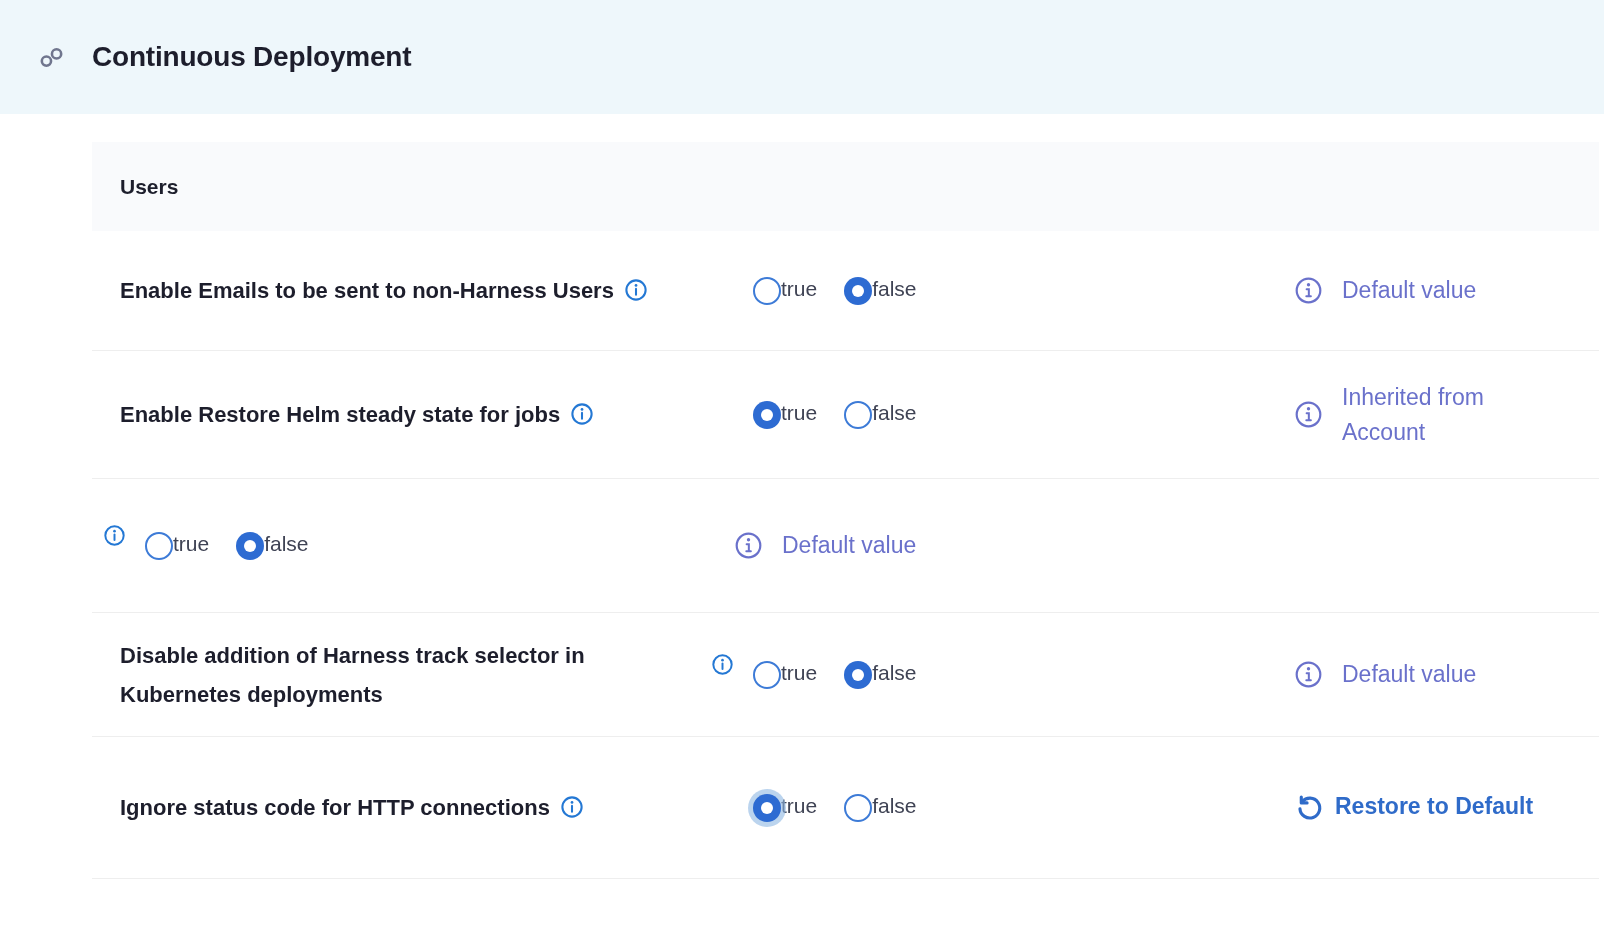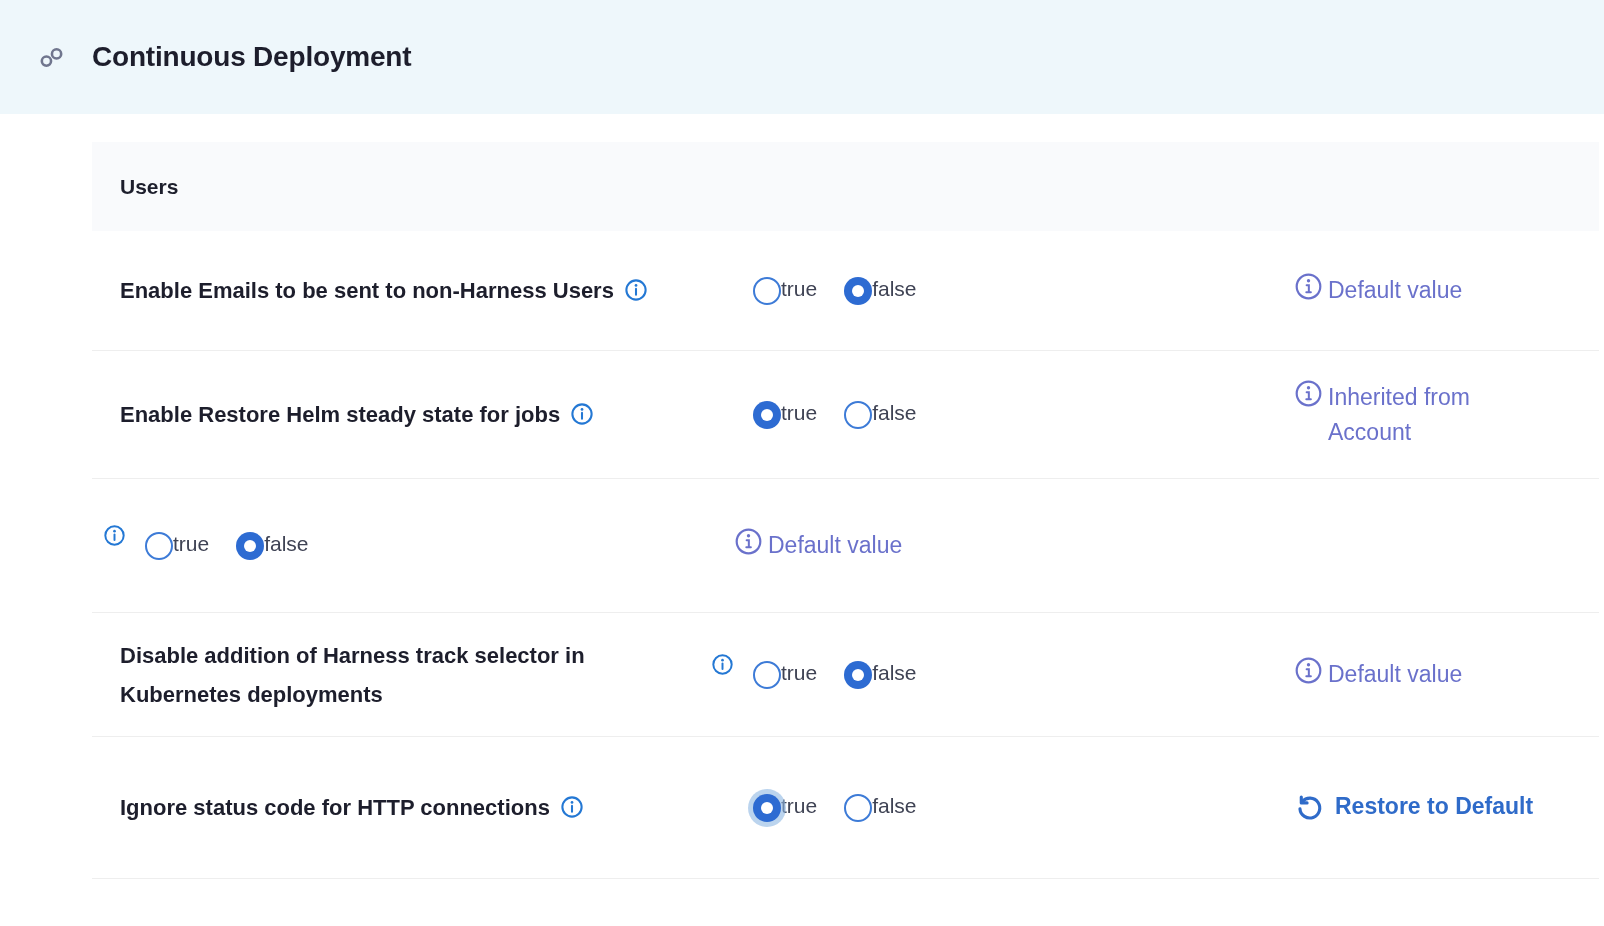--- a/index.html
+++ b/index.html
@@ -45,21 +45,21 @@
   .radio-item + .radio-item { margin-left:27px; }
   .radio { position:relative; width:28px; height:28px; border-radius:50%;
     border:2px solid var(--radio-border,#3d7bd7); background:#fff; flex:none; }
   .radio.checked { border:none; background:var(--radio-selected,#2d6bd2); }
   .radio.checked::after { content:""; position:absolute; inset:8px; background:#fff;
     border-radius:50%; }
   .radio.focus-ring { box-shadow:0 0 0 5px rgba(142,184,226,0.6); }
   .radio-text { font-size:21px; color:#3f4354; }
 
   .cell-status { padding-left:35px; display:flex; align-items:center; }
-  .status-info { display:flex; align-items:flex-start; gap:6px;
+  .status-info { display:flex; align-items:center; gap:20px;
     color:var(--status-info-color,#6a71cb); }
   .status-info .i-wrap { color:var(--status-info-color,#6a71cb); }
   .status-info .status-text { font-size:23px; line-height:1.5; max-width:205px; }
   .status-restore { display:flex; align-items:flex-start; gap:11px; cursor:pointer;
     color:var(--restore-color,#2f6bc9); white-space:nowrap; text-decoration:none; }
   .status-restore .status-text { font-size:23px; font-weight:700; }
   .status-restore .re-ic { display:inline-flex; }
 </style>
 </head>
 <body>

